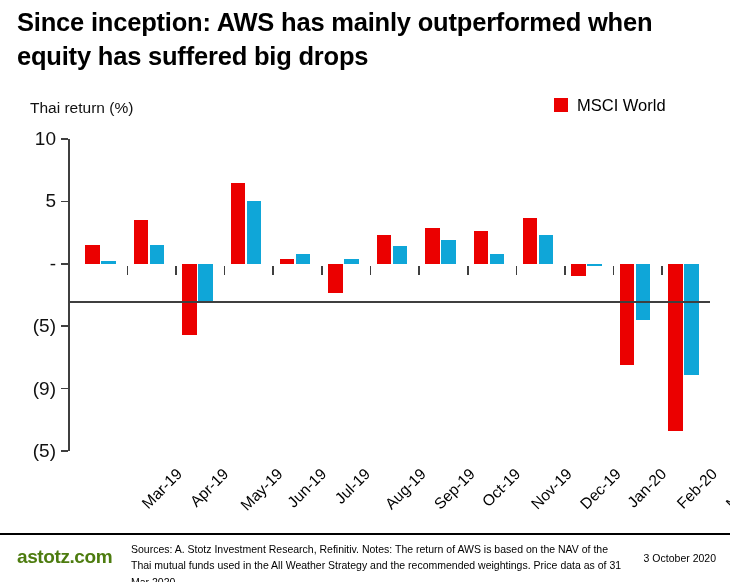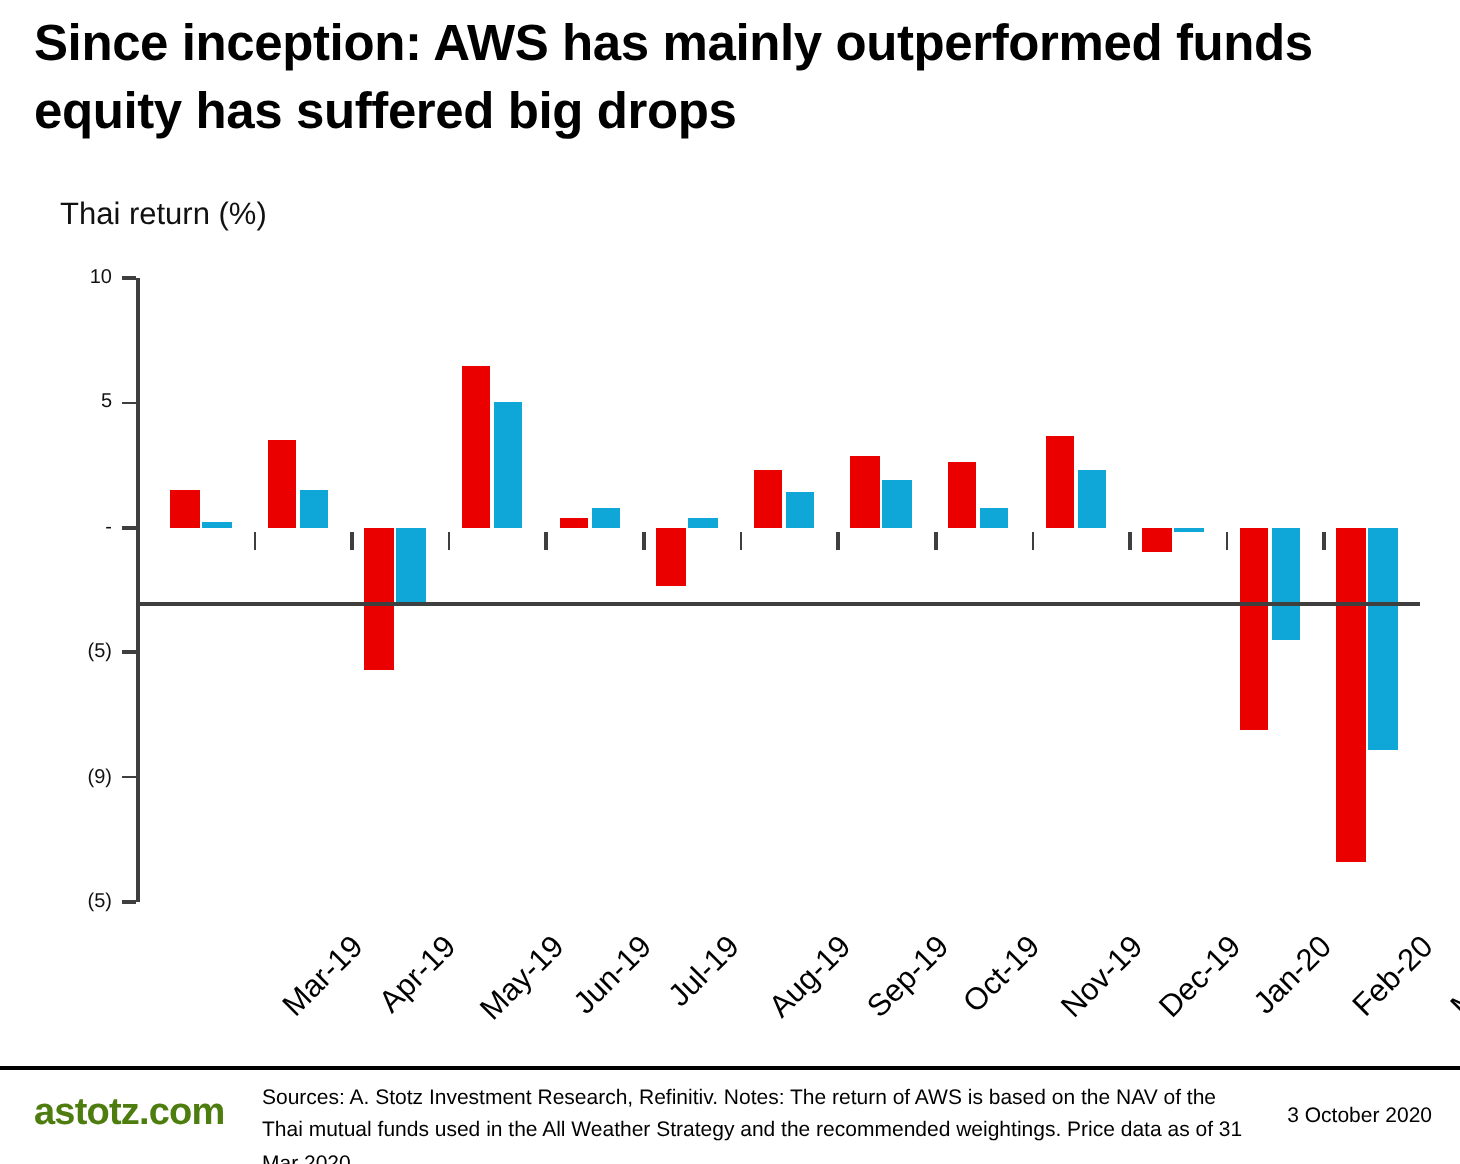--- a/index.html
+++ b/index.html
@@ -90,21 +90,21 @@
   .axis-tick {
     position: absolute;
     left: -7px;
     width: 7px;
     height: 1.6px;
     background: #3f3f3f;
   }
   .ytick-label {
     position: absolute;
     right: 0;
-    font-size: 10px;
+    font-size: 19px;
     color: #111;
     text-align: right;
     white-space: nowrap;
     transform: translateY(-50%);
   }
   #ytick-labels {
     position: absolute;
     left: 0px;
     top: 139px;
     width: 56px;
@@ -183,25 +183,29 @@
     right: 14px;
     top: 552px;
     font-size: 10.5px;
     color: #000;
     white-space: nowrap;
   }
 </style>
 </head>
 <body>
 
-<div id="title">Since inception: AWS has mainly outperformed funds equity has suffered big drops</div>
+<div id="title">Since inception: AWS has mainly outperformed when equity has suffered big drops</div>
 
 <div id="axis-caption">Thai return (%)</div>
 
 <div id="legend">
+  <div class="legend-row">
+    <span class="legend-swatch" style="background: rgb(235, 0, 0);"></span>
+    <span class="legend-label">MSCI World</span>
+  </div>
 </div>
 
 <div id="plot">
   <div id="ytick-labels">
       <div class="ytick-label" style="top: 0px;">10</div>
       <div class="ytick-label" style="top: 62.4px;">5</div>
       <div class="ytick-label" style="top: 124.8px;">-</div>
       <div class="ytick-label" style="top: 187.2px;">(5)</div>
       <div class="ytick-label" style="top: 249.6px;">(9)</div>
       <div class="ytick-label" style="top: 312px;">(5)</div>

